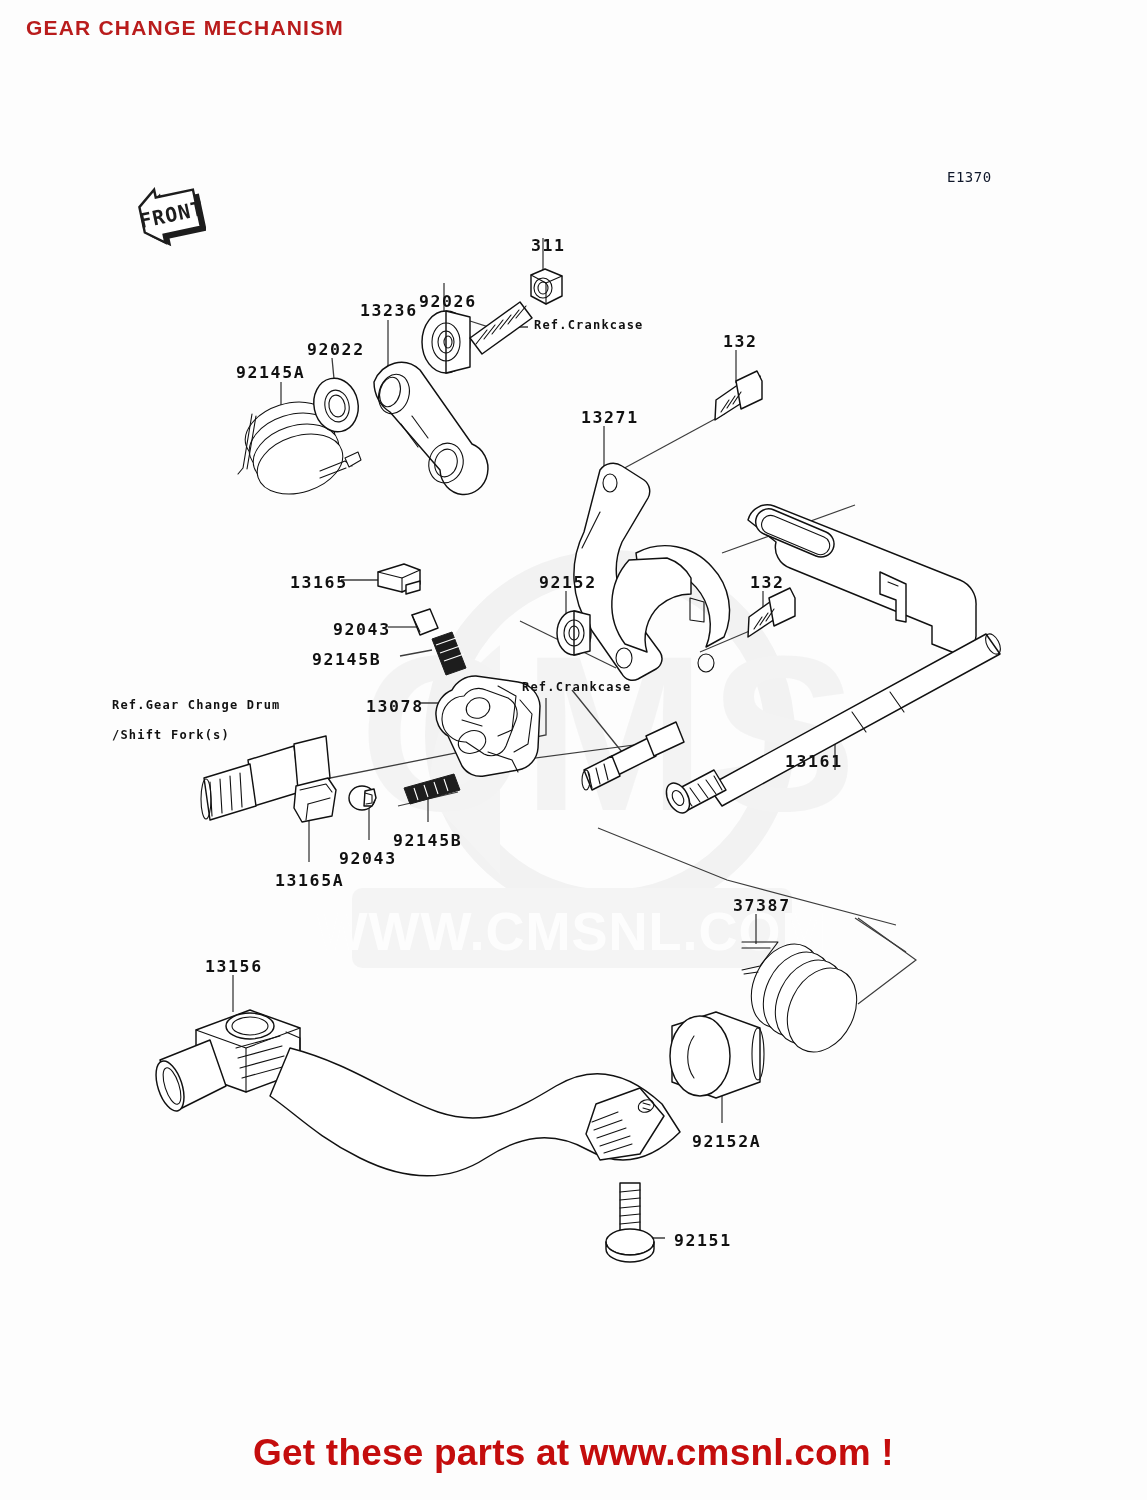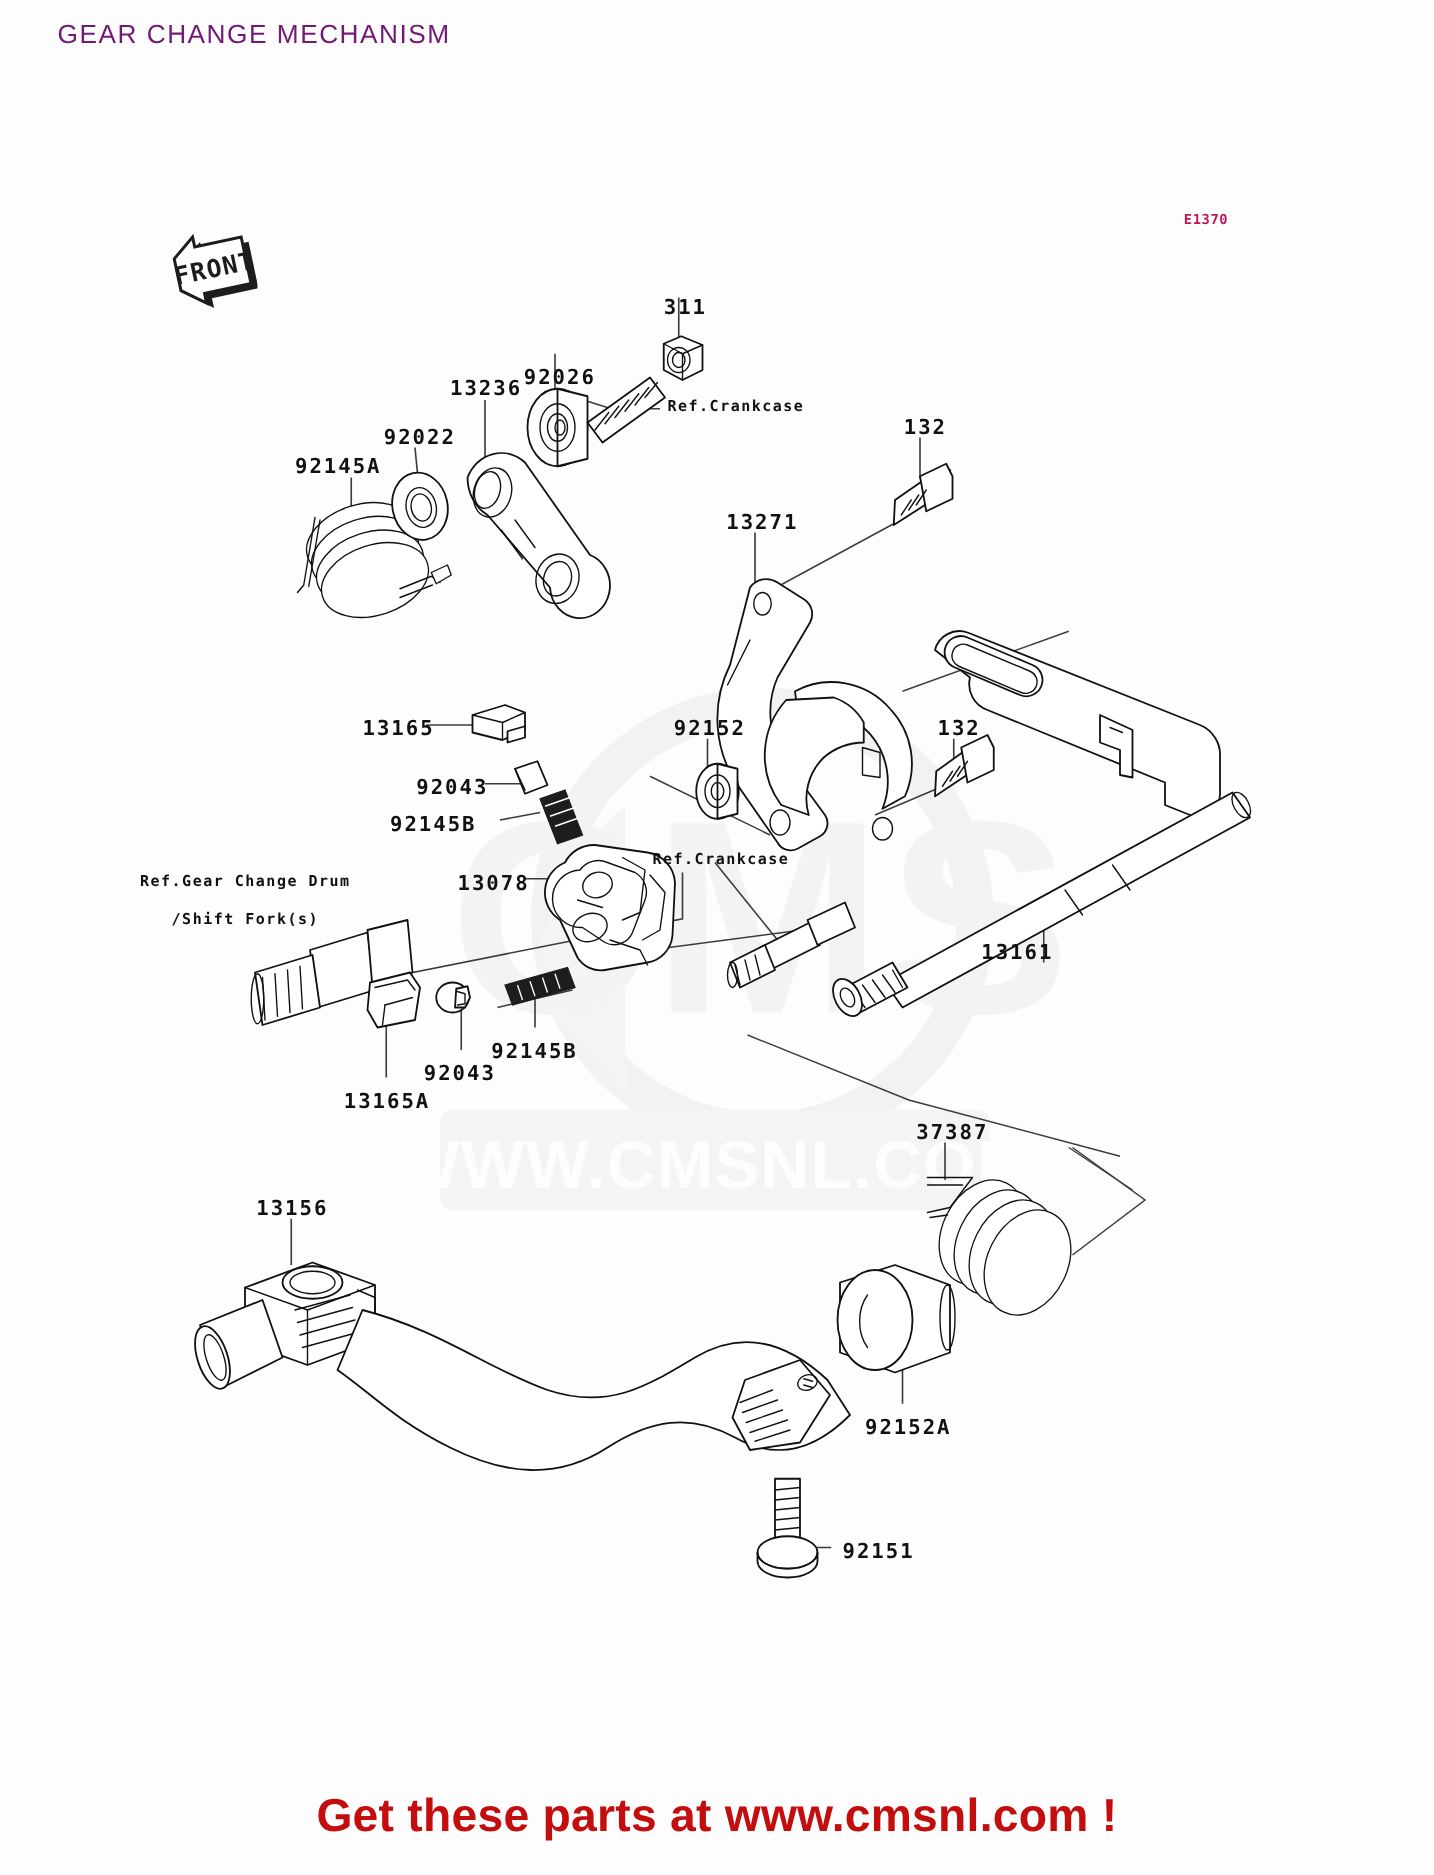--- a/index.html
+++ b/index.html
@@ -1,34 +1,34 @@
 <!DOCTYPE html>
 <html><head>
 <meta charset="utf-8">
 <style>
   html,body{margin:0;padding:0;background:#fff;}
   body{width:1147px;height:1500px;position:relative;overflow:hidden;
        font-family:"DejaVu Sans Mono",monospace;background:#fdfdfd;}
 
   #page-title{position:absolute;left:26px;top:16px;font-family:"Liberation Sans",sans-serif;
-      font-size:21px;letter-spacing:1.2px;color:#701a75;font-weight:400;white-space:nowrap;margin-left:20px;}
+      font-size:21px;letter-spacing:1.2px;color:#b91c1c;font-weight:700;white-space:nowrap;}
 
   #sheet-code{position:absolute;left:947px;top:169px;font-family:"DejaVu Sans Mono",monospace;
-      font-size:11px;font-weight:bold;color:#be185d;letter-spacing:.5px;}
+      font-size:14px;font-weight:normal;color:#0f172a;letter-spacing:.5px;}
 
   #footer{position:absolute;left:0;right:0;top:1432px;text-align:center;
       font-family:"Liberation Sans",sans-serif;font-weight:bold;font-size:37px;
       color:#c40d0d;letter-spacing:.2px;}
 
   
   .lbl{position:absolute;font-family:"DejaVu Sans Mono",monospace;font-size:16.5px;
        font-weight:bold;color:#111;letter-spacing:1.6px;white-space:nowrap;}
   .reflbl{position:absolute;font-family:"DejaVu Sans Mono",monospace;font-size:12px;
        font-weight:bold;color:#111;letter-spacing:1.2px;white-space:nowrap;}
-  .reflbl.two{line-height:30px;text-align:center;}
+  .reflbl.two{line-height:30px;}
 
   
   #front-badge{position:absolute;left:124px;top:178px;width:82px;height:78px;}
 
   
   #wm{position:absolute;left:0;top:0;width:1147px;height:1500px;pointer-events:none;}
 
   svg{display:block;}
   .dw-thin{fill:none;stroke:#111;stroke-width:1.1;stroke-linejoin:round;stroke-linecap:round;}
   .dw-f{fill:#fff;stroke:#111;stroke-width:1.45;stroke-linejoin:round;stroke-linecap:round;}

